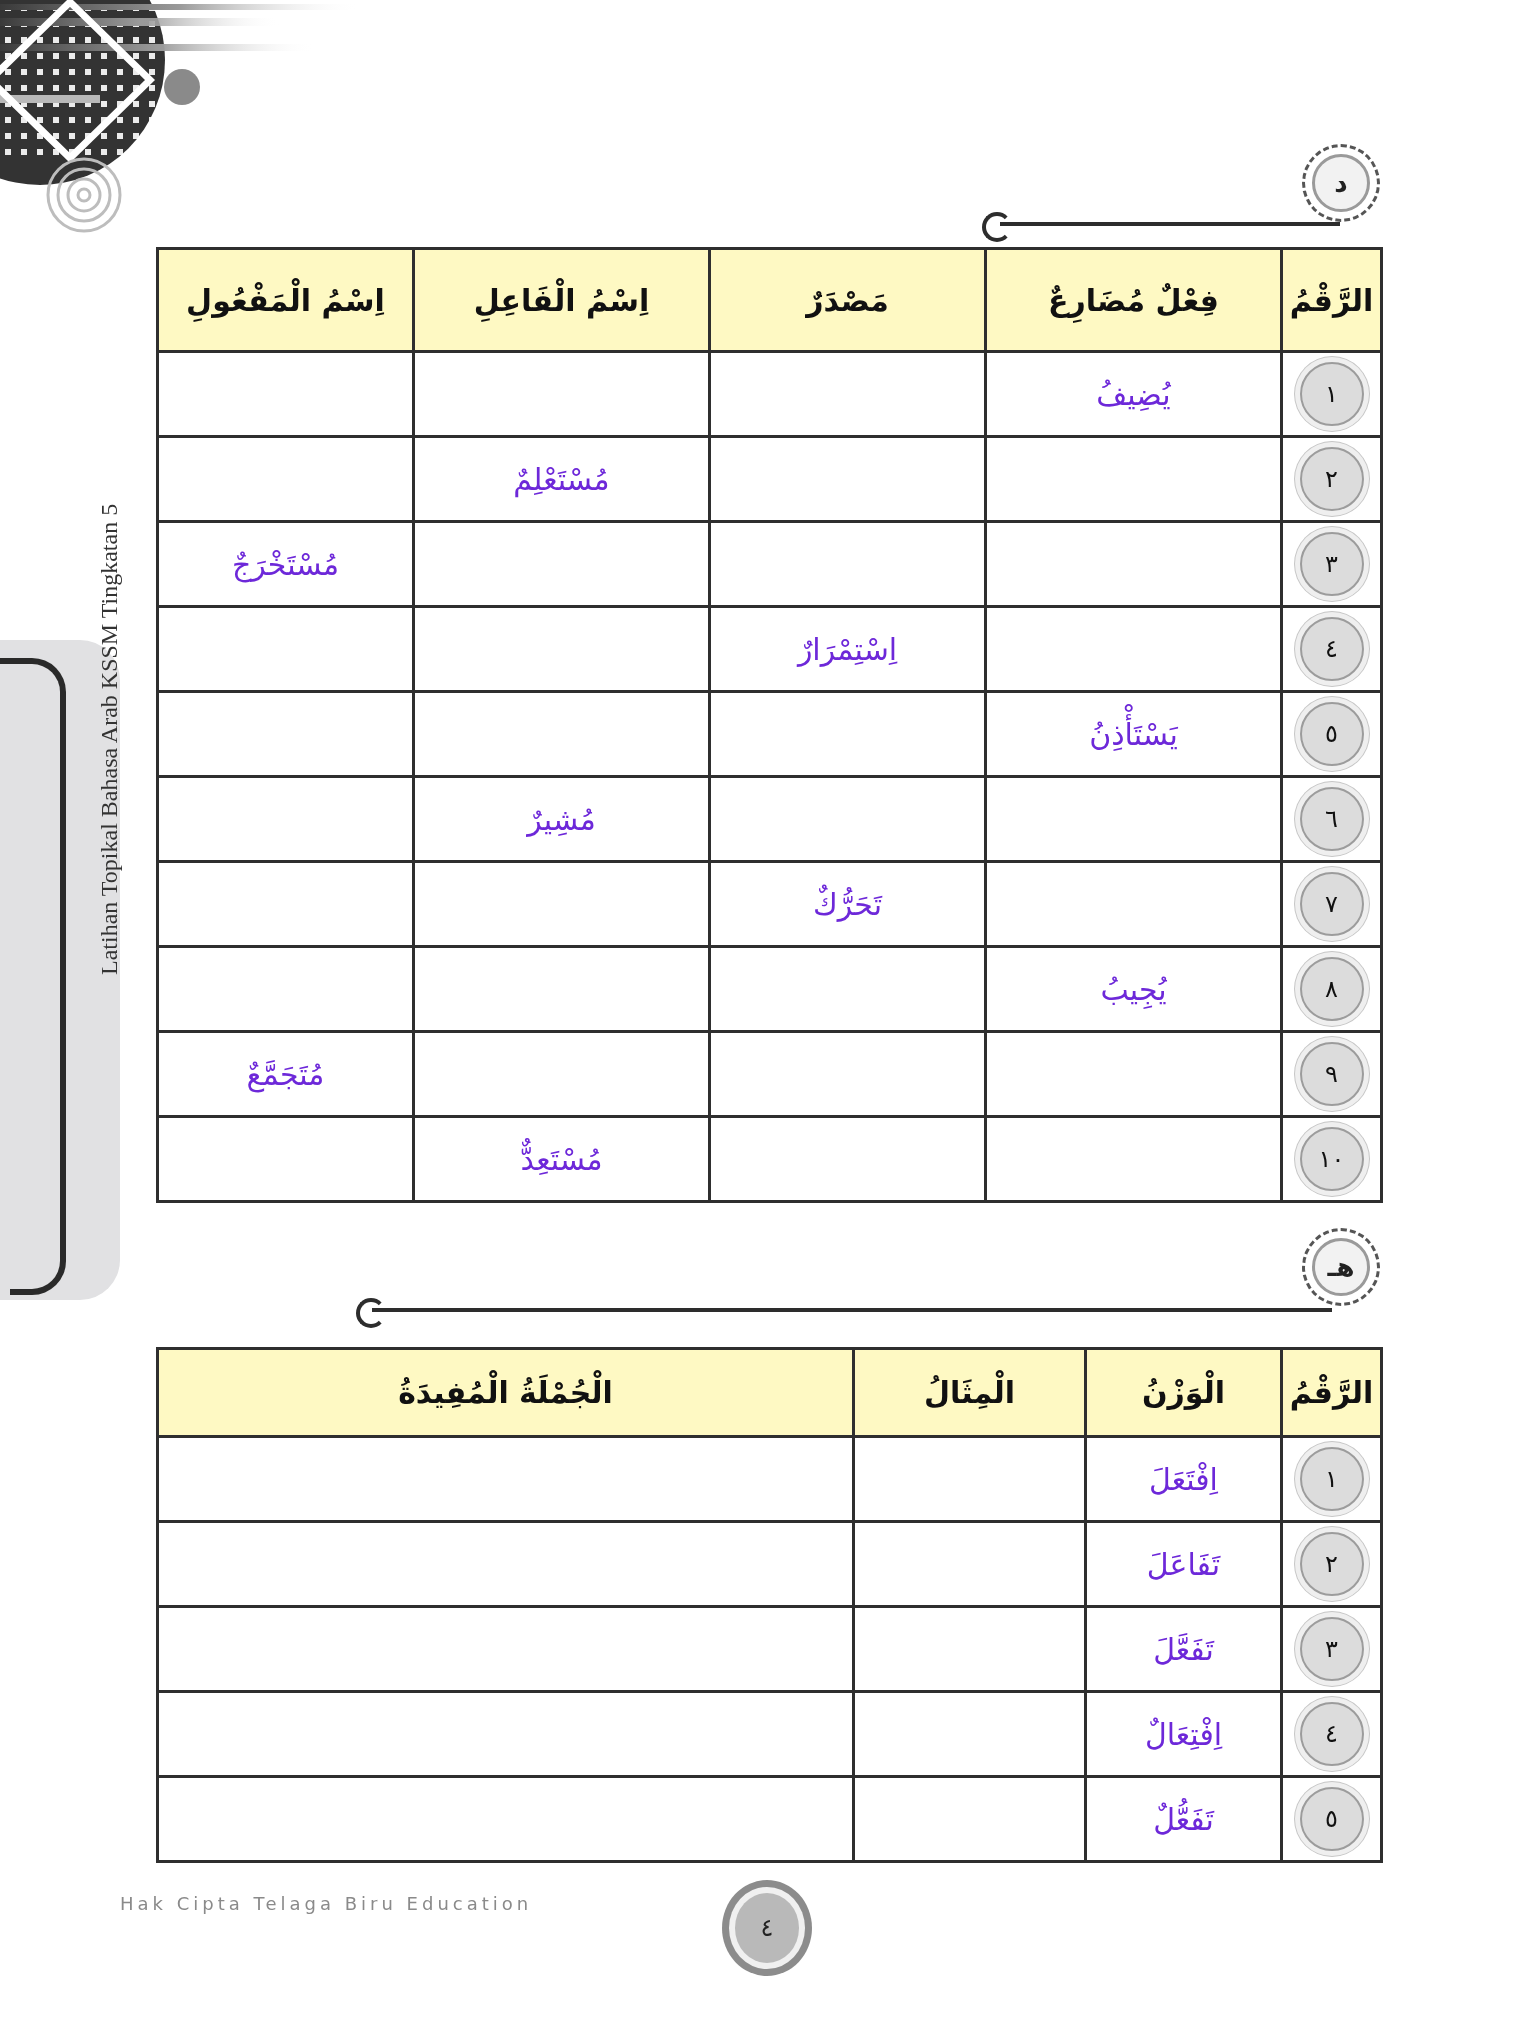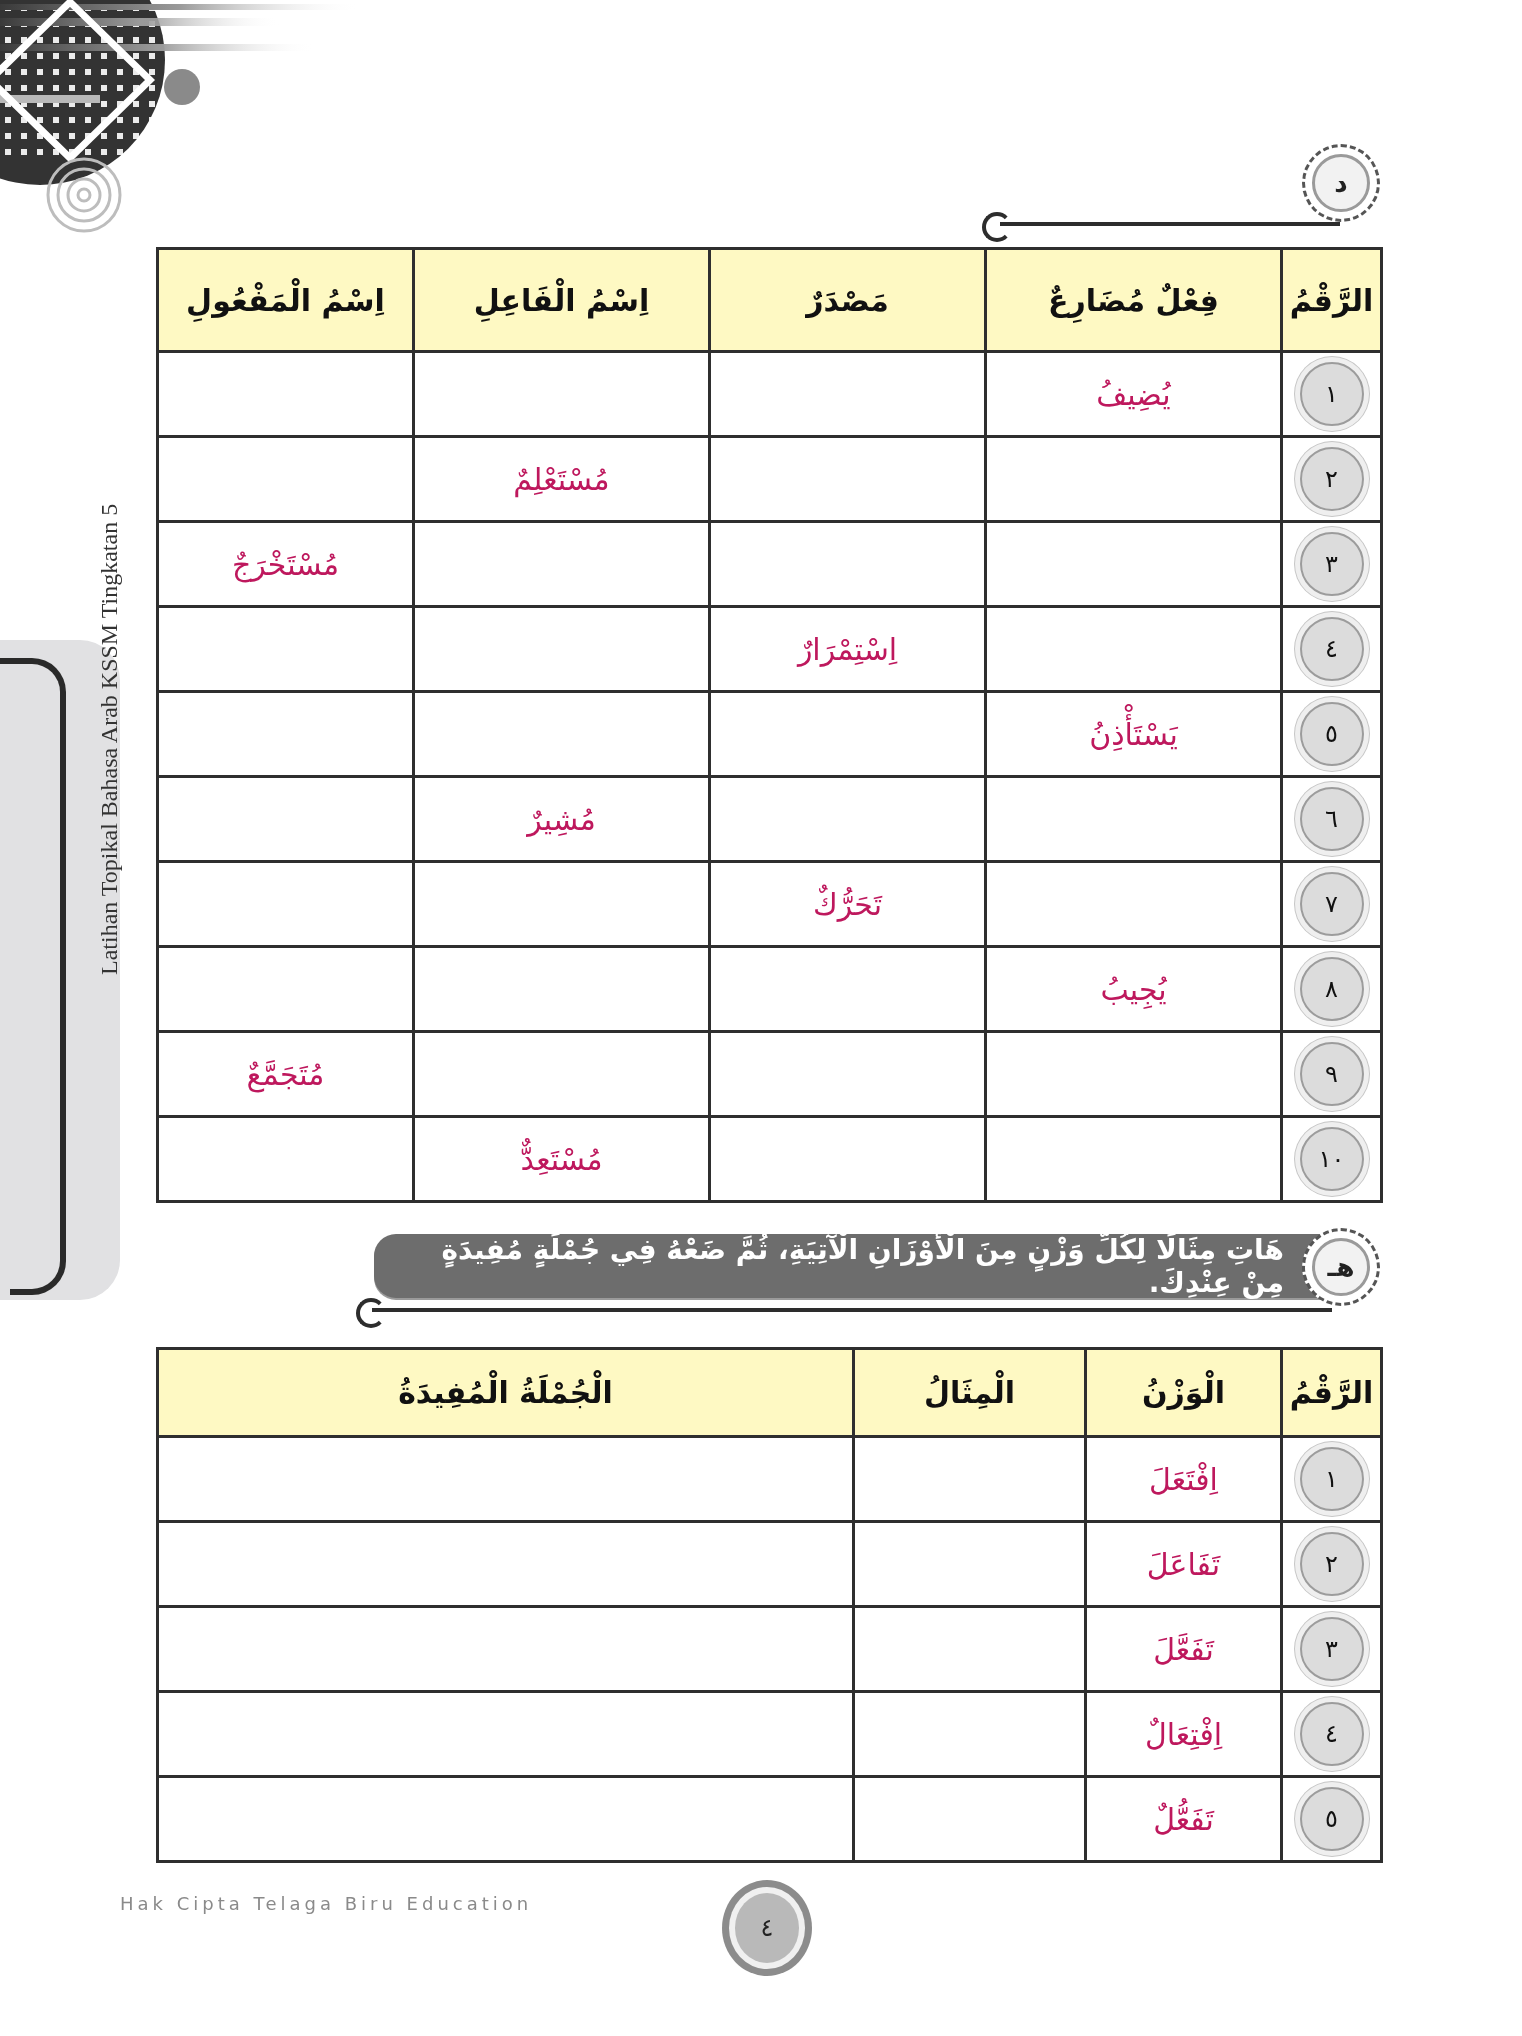--- a/index.html
+++ b/index.html
@@ -63,21 +63,21 @@
   }
   table.grid th, table.grid td {
     border:3px solid #2f2f2f; text-align:center; vertical-align:middle;
     padding:0;
   }
   table.grid th {
     background:#fef9c3; font-size:30px; font-weight:bold;
     font-family:"DejaVu Sans", sans-serif; color:#111;
   }
   table.grid td.word {
-    font-size:30px; font-family:"DejaVu Sans", sans-serif; color:#be185d;
+    font-size:30px; font-family:"DejaVu Sans", sans-serif; color:#6d28d9;
   }
   .num-badge {
     width:60px; height:60px; margin:0 auto; border-radius:50%;
     background:#dcdcdc; border:2px solid #9c9c9c;
     box-shadow:0 0 0 5px #efefef, 0 0 0 6px #c6c6c6;
     display:flex; align-items:center; justify-content:center;
     font-size:24px; font-family:"DejaVu Sans", sans-serif; color:#111;
   }
 
   .footer-text {
@@ -248,21 +248,20 @@
         </td>
       <td class="word"></td>
       <td class="word"></td>
       <td class="word">مُسْتَعِدٌّ</td>
       <td class="word"></td>
     </tr>
   </tbody>
 </table>
 
 <div class="banner" style="left:370px; top:1234px; width:1010px;">
-  <div class="banner-bar" style="width:890px; font-size:28px;">هَاتِ مِثَالًا لِكُلِّ وَزْنٍ مِنَ الْأَوْزَانِ الْآتِيَةِ، ثُمَّ ضَعْهُ فِي جُمْلَةٍ مُفِيدَةٍ مِنْ عِنْدِكَ.</div>
   <div class="banner-badge">
     <div class="banner-badge-inner">هـ</div>
   </div>
 </div>
 <div class="banner-line" style="left:372px; width:960px; top:1308px;"></div>
 <div class="banner-hook" style="left:356px; top:1298px;"></div>
 
 <table class="grid" style="left:156px; top:1347px; width:1224px;">
   <colgroup>
     <col style="width:100px">

